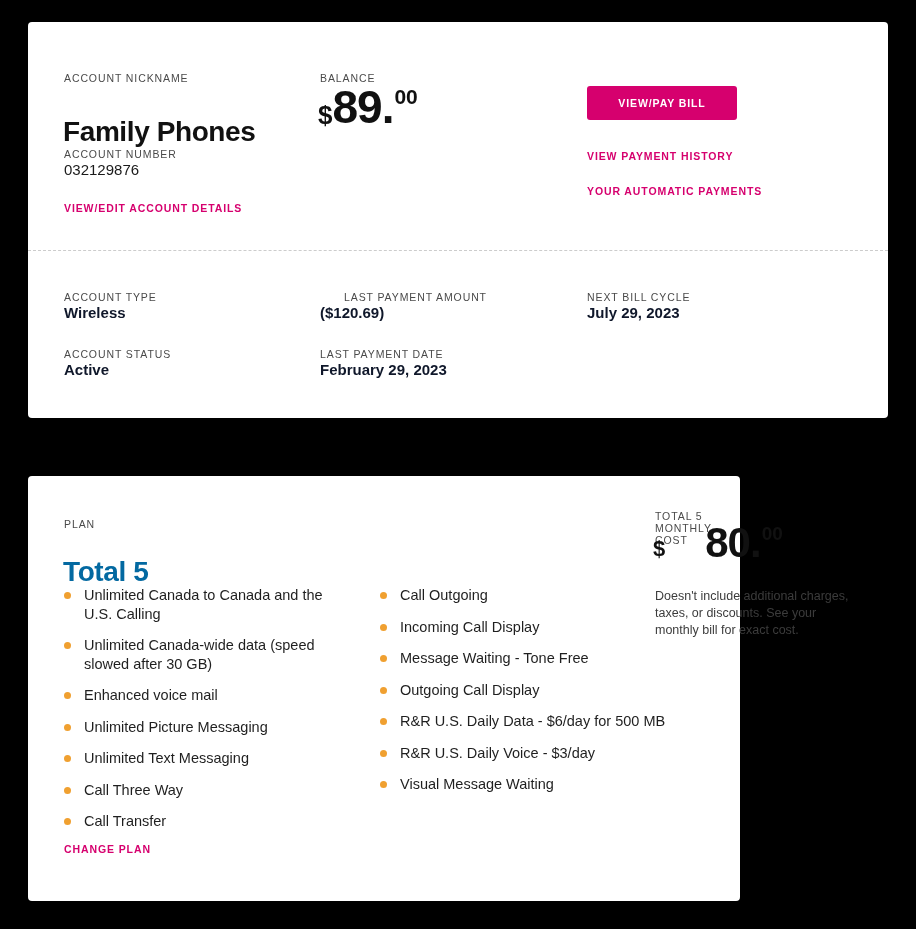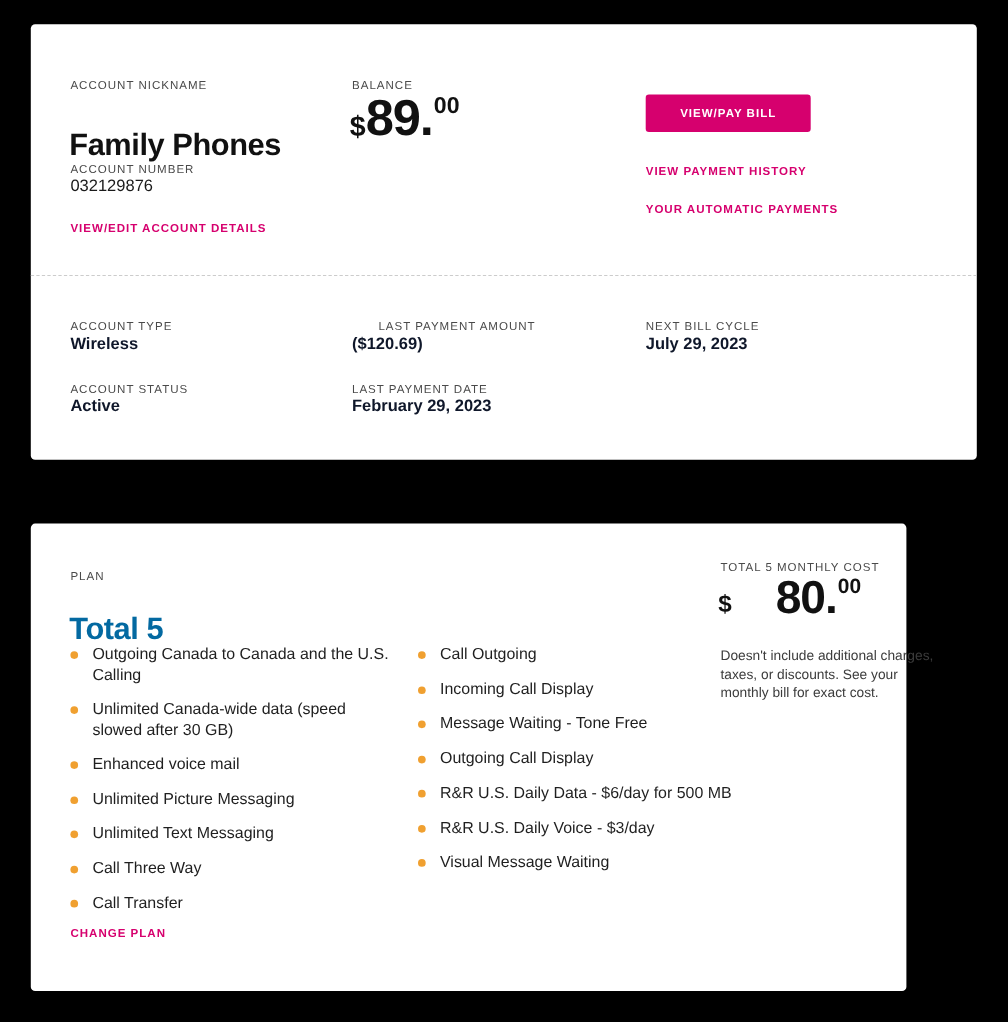--- a/index.html
+++ b/index.html
@@ -30,21 +30,21 @@
   #account-card {
     left: 28px;
     top: 22px;
     width: 860px;
     height: 396px;
   }
 
   #plan-card {
     left: 28px;
     top: 476px;
-    width: 796px;
+    width: 712px;
     height: 425px;
   }
 
   .label {
     font-size: 10.5px;
     font-weight: normal;
     letter-spacing: 0.9px;
     color: #4a4a4a;
     text-transform: uppercase;
   }
@@ -254,21 +254,21 @@
     <div class="bold-val" id="next-bill-cycle-value">July 29, 2023</div>
   </div>
 
   <div class="card" id="plan-card">
     <div class="label" id="plan-label">PLAN</div>
     <div id="plan-name">Total 5</div>
 
     <div class="feature-col" id="feature-col-1">
         <div class="feature-item">
           <span class="feature-bullet"></span>
-          <span class="feature-text">Outgoing Canada to Canada and the U.S. Calling</span>
+          <span class="feature-text">Unlimited Canada to Canada and the U.S. Calling</span>
         </div>
         <div class="feature-item">
           <span class="feature-bullet"></span>
           <span class="feature-text">Unlimited Canada-wide data (speed slowed after 30 GB)</span>
         </div>
         <div class="feature-item">
           <span class="feature-bullet"></span>
           <span class="feature-text">Enhanced voice mail</span>
         </div>
         <div class="feature-item">

